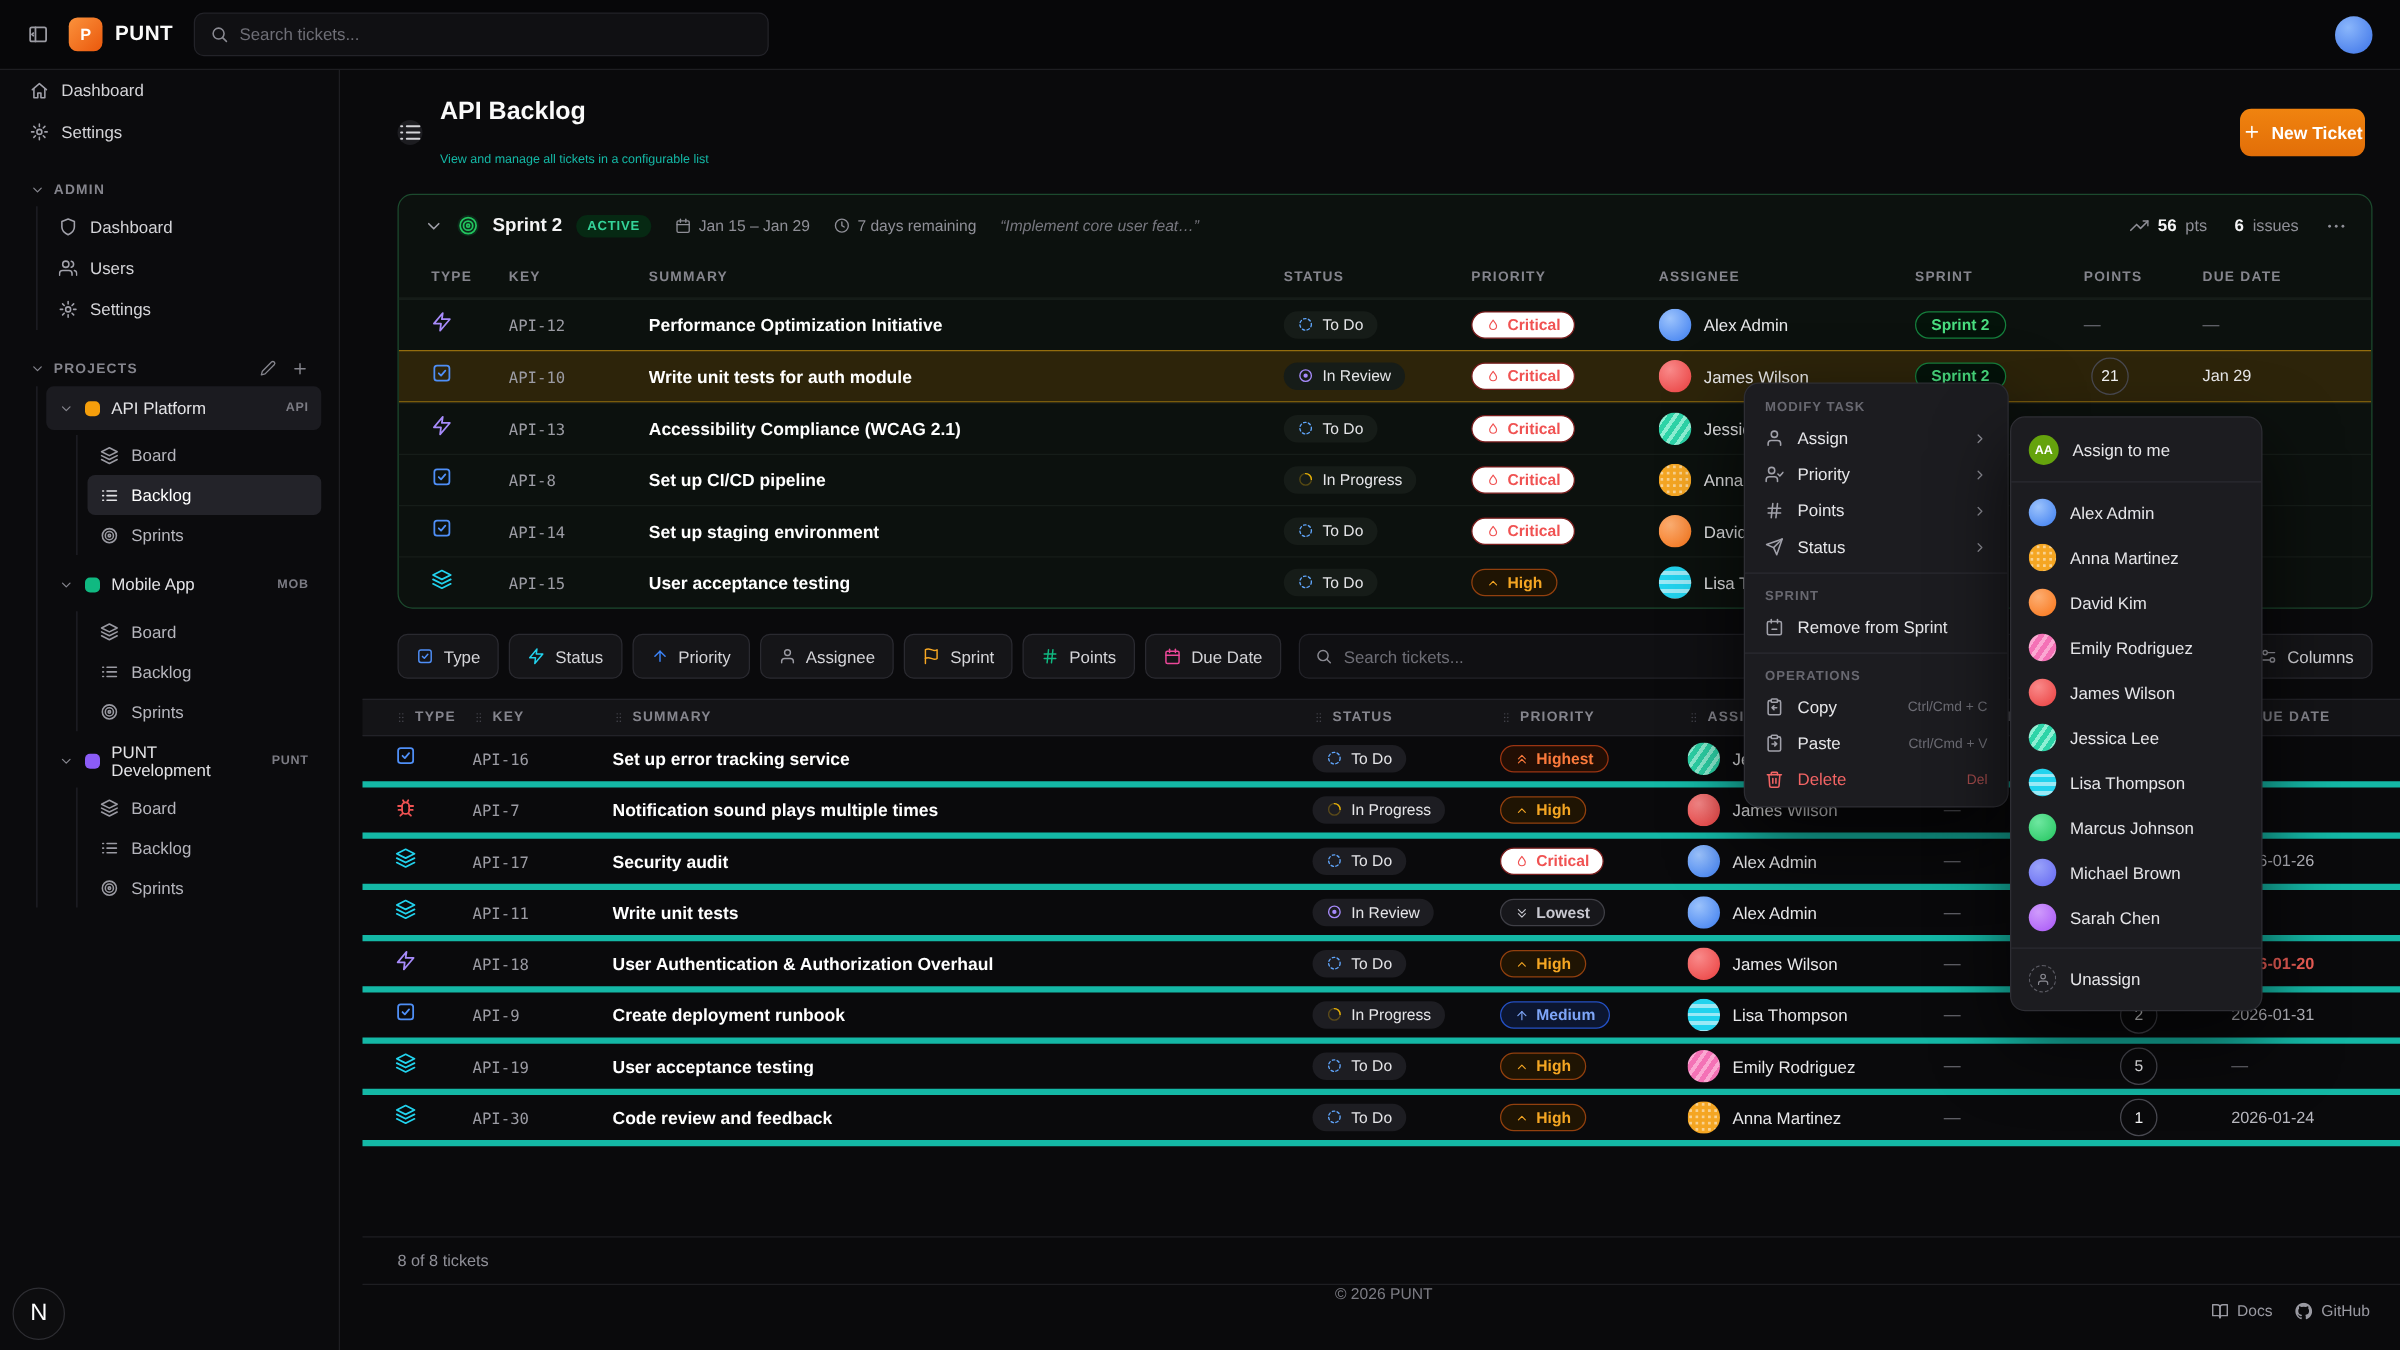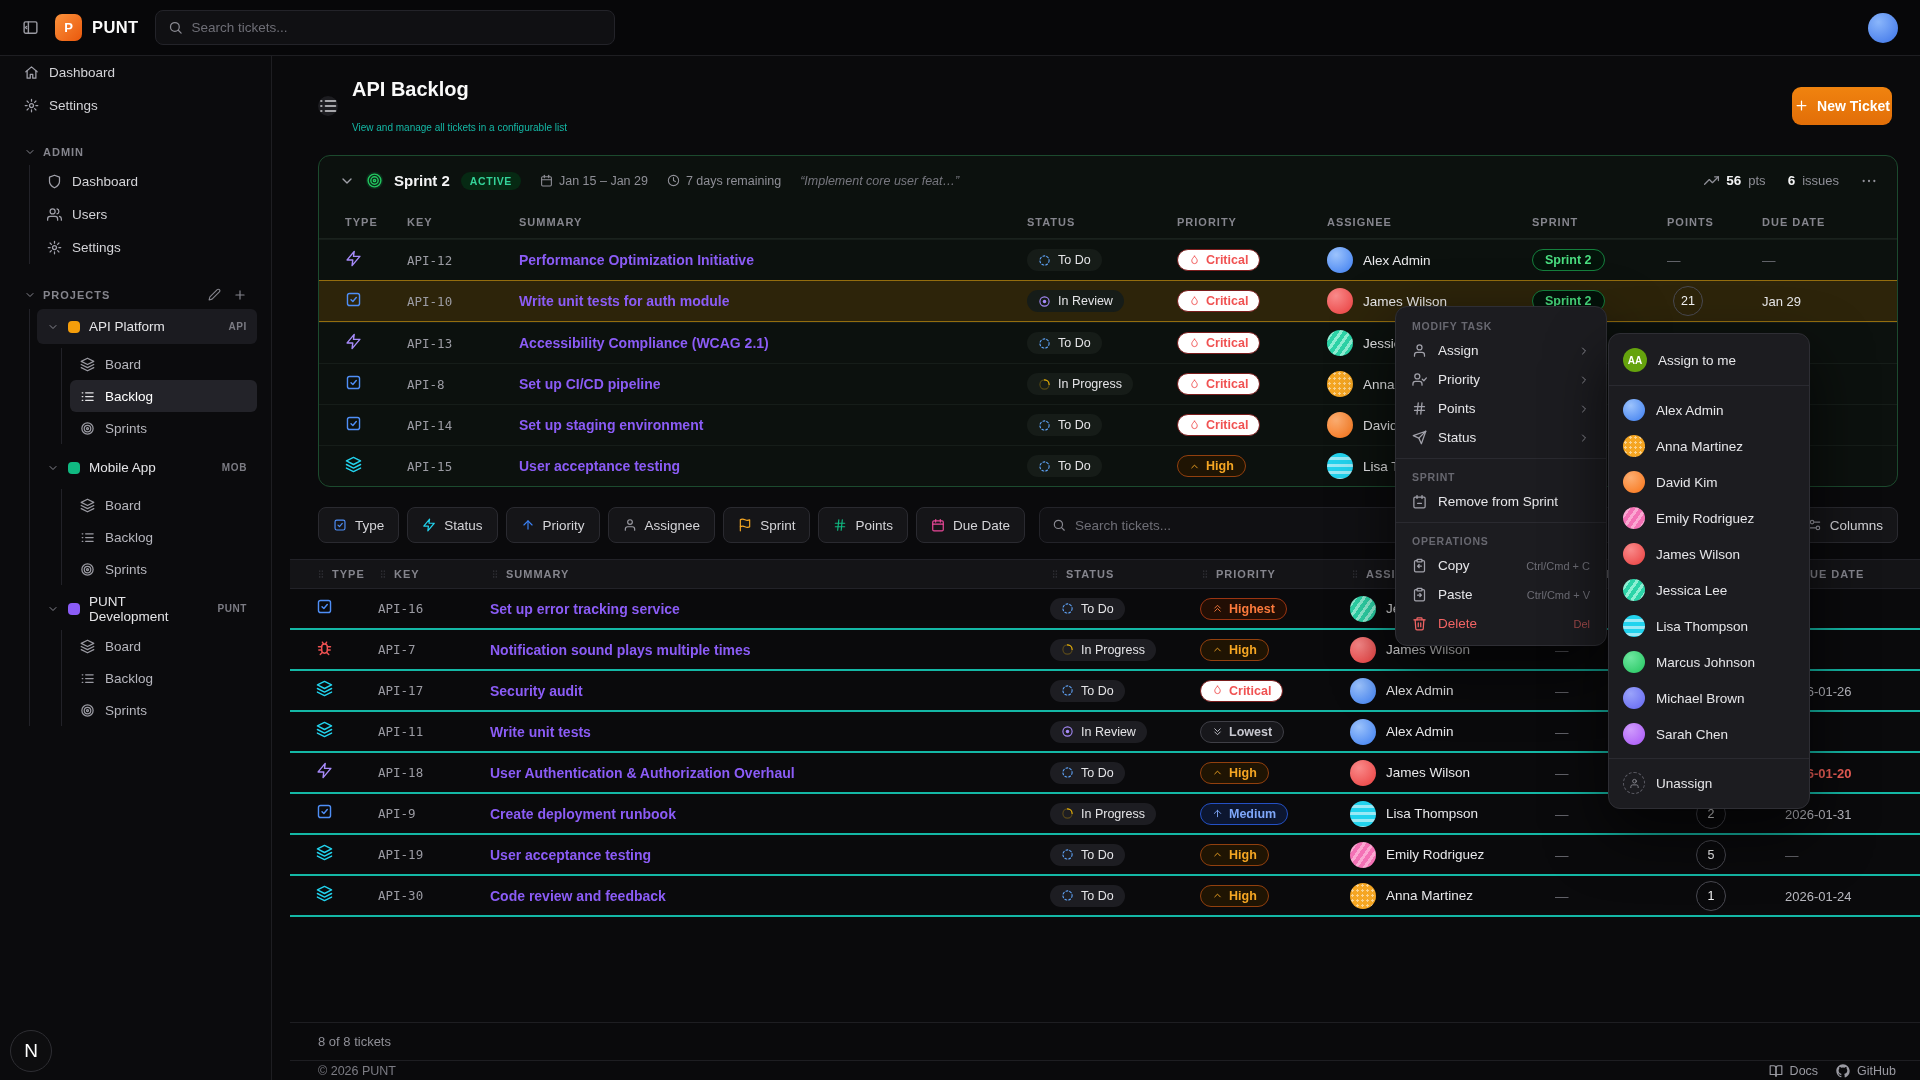--- a/index.html
+++ b/index.html
@@ -61,21 +61,21 @@
   .thead, .trow { display:grid; grid-template-columns:88px 112px minmax(0,1fr) 150px 150px 205px 135px 95px 135px; align-items:center; }
   .thead { height:34px; font-size:11px; font-weight:bold; letter-spacing:1px; color:#85858d; }
   .sprint-box .thead { border-bottom:1px solid #1a221d; }
   .thead .cell, .trow .cell { padding-right:8px; min-width:0; }
   .c-first { padding-left:26px; }
   .hcell { display:flex; align-items:center; gap:6px; }
   .trow { height:41px; }
   .sprint-box .trow { border-top:1px solid #161d19; }
   .trow.hl { background:#2d240a; border-top:1px solid #946d0e !important; border-bottom:1px solid #946d0e; height:42px; }
   .c-key { font-family:"DejaVu Sans Mono",monospace; font-size:12.5px; color:#9b9ba3; }
-  .c-sum { font-size:14px; font-weight:bold; color:#8b5cf6; white-space:nowrap; overflow:hidden; }
+  .c-sum { font-size:14px; font-weight:bold; color:#ffffff; white-space:nowrap; overflow:hidden; }
   .status-pill { display:inline-flex; align-items:center; gap:7px; padding:4px 11px; background:#1d1d22; border-radius:999px; font-size:12.5px; color:#e4e4e7; }
   .sprint-box .status-pill { background:#161c18; }
   .pri-pill { display:inline-flex; align-items:center; gap:6px; padding:3px 11px; border-radius:999px; border:1px solid; font-size:12.5px; font-weight:bold; }
   .pri-critical { color:#f05252; border-color:#7a1d1d; background:#ffffff; }
   .pri-high { color:#f5a623; border-color:#92400e; background:#1f1403; }
   .pri-highest { color:#fb7a3c; border-color:#9a3412; background:#220e04; }
   .pri-medium { color:#7ea6f8; border-color:#2450c4; background:#0c1630; }
   .pri-lowest { color:#c8c8d0; border-color:#3f3f46; background:#17171b; }
   .assignee { display:flex; align-items:center; gap:10px; font-size:13.5px; color:#e8e8ea; white-space:nowrap; overflow:hidden; }
   .av { width:26px; height:26px; border-radius:50%; flex:none; }
@@ -101,26 +101,26 @@
   
   .filter-bar { display:flex; align-items:center; gap:8px; margin:20px 22px 0 28px; }
   .fbtn { display:flex; align-items:center; gap:8px; height:36px; padding:0 14px; border-radius:8px; background:#151518; border:1px solid #2a2a30; font-size:13.5px; color:#d4d4d8; white-space:nowrap; }
   .fsearch { flex:1; height:36px; background:#101013; border:1px solid #232329; border-radius:8px; display:flex; align-items:center; gap:9px; padding:0 12px; color:#8a8a92; margin:0 6px; }
   .fsearch input { background:transparent; border:none; outline:none; color:#d4d4d8; font-size:13.5px; width:100%; font-family:inherit; }
   .fsearch input::placeholder { color:#6e6e76; }
 
   
   .backlog { margin-top:16px; }
   .backlog .thead { height:30px; background:#141417; border-top:1px solid #222228; border-bottom:1px solid #222228; }
-  .backlog .trow { border-bottom:2px solid #14b8a6; }
+  .backlog .trow { border-bottom:5px solid #14b8a6; }
 
   
   .spacer { flex:1; }
   .count-bar { border-top:1px solid #1e1e22; height:38px; display:flex; align-items:center; padding:0 28px; font-size:13px; color:#8f8f97; }
-  .footer { border-top:1px solid #1e1e22; height:20px; display:flex; align-items:center; padding:0 24px 0 28px; font-size:12.5px; color:#7c7c84; }
+  .footer { border-top:1px solid #1e1e22; height:53px; display:flex; align-items:center; padding:0 24px 0 28px; font-size:12.5px; color:#7c7c84;flex-direction:column; }
   .footer .links { margin-left:auto; display:flex; gap:18px; }
   .footer .flink { display:flex; align-items:center; gap:7px; color:#9a9aa2; font-size:12.5px; }
 
   
   .menu { position:absolute; background:#1c1c20; border:1px solid #2e2e34; border-radius:12px; box-shadow:0 24px 60px rgba(0,0,0,.65); padding:7px 0; z-index:60; }
   .ctx { left:1395px; top:306px; width:212px; }
   .sub { left:1608px; top:333px; width:202px; z-index:61; }
   .m-label { padding:6px 16px 4px; font-size:10.5px; font-weight:bold; letter-spacing:.8px; color:#686870; }
   .m-item { display:flex; align-items:center; gap:11px; padding:7px 16px; font-size:13.5px; color:#e6e6e9; }
   .m-item .icon { color:#a1a1aa; }

